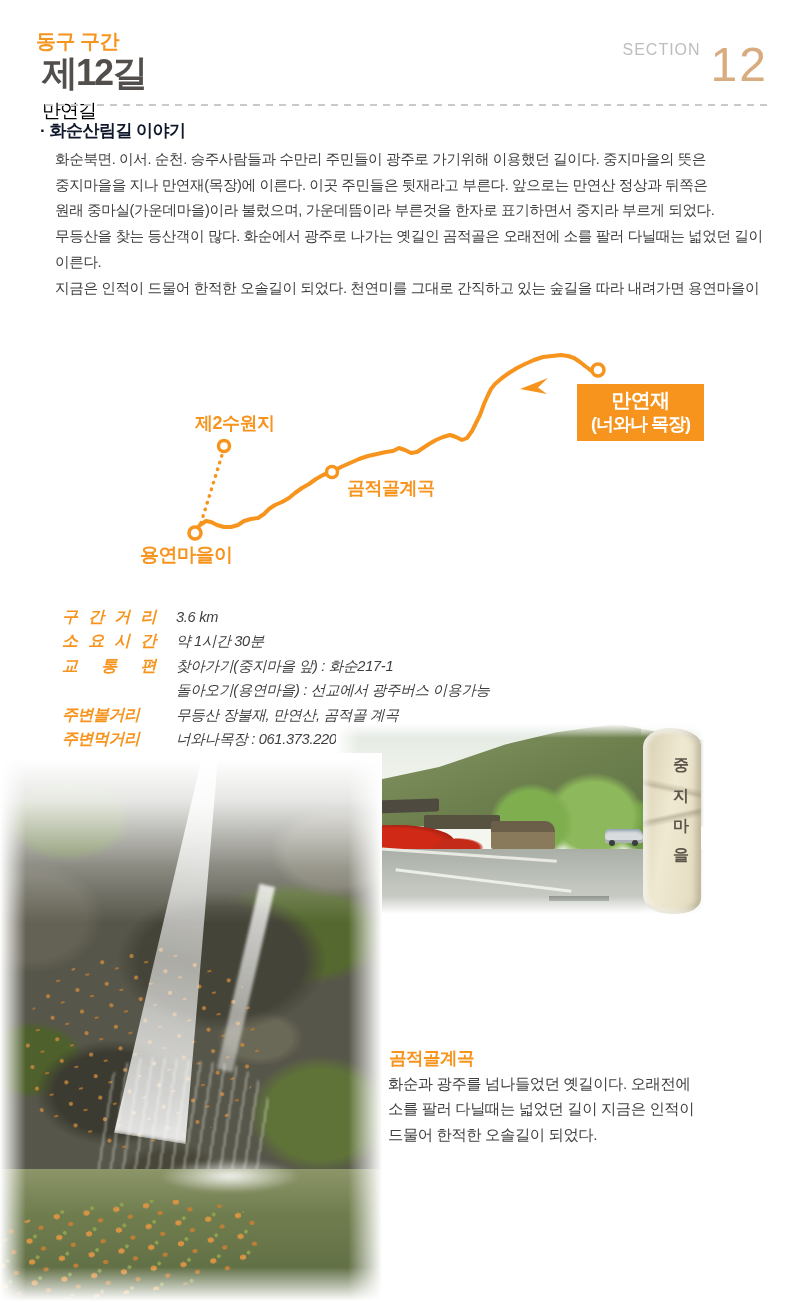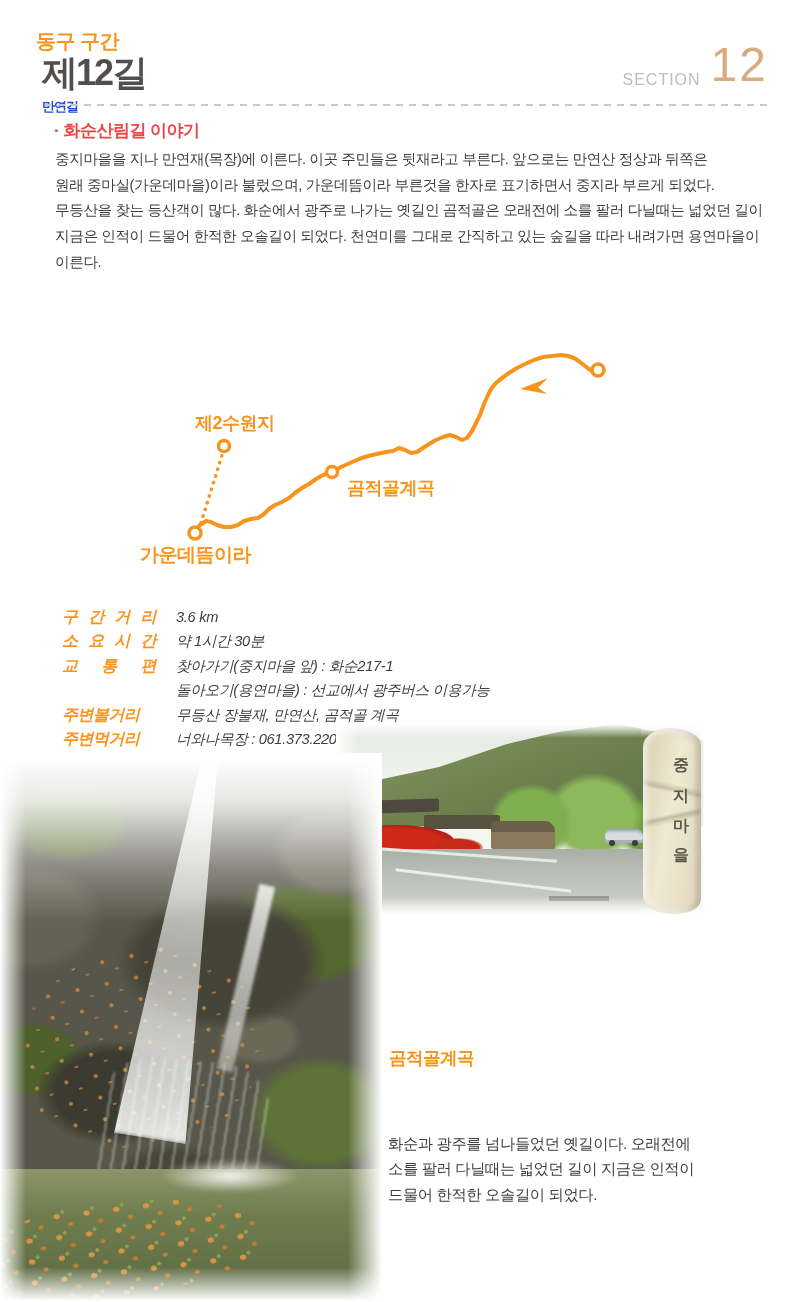--- a/index.html
+++ b/index.html
@@ -5,47 +5,47 @@
   html,body{margin:0;padding:0;background:#fff;}
   #page{
     position:relative;width:790px;height:1302px;background:#fff;overflow:hidden;
     font-family:"Liberation Sans","DejaVu Sans",sans-serif;
     margin-top:23px;
   }
   
   .district{position:absolute;left:36px;top:5px;font-size:20px;font-weight:700;color:#F7941D;letter-spacing:-0.5px;}
   .title-row{position:absolute;left:34px;top:26px;display:flex;align-items:baseline;flex-direction:column;}
   .title-main{font-size:36px;font-weight:600;color:#524E4B;letter-spacing:-2px;}
-  .title-sub{font-size:13px;font-weight:700;color:#1d4ed8;margin-left:8px;letter-spacing:-1px;}
-  .section-row{position:absolute;right:22px;top:18px;display:flex;align-items:flex-end;gap:10px;}
+  .title-sub{font-size:19px;font-weight:400;color:#000000;margin-left:8px;letter-spacing:-1px;}
+  .section-row{position:absolute;right:22px;top:18px;display:flex;align-items:flex-start;gap:10px;}
   .section-label{font-size:16px;color:#BDBDBD;letter-spacing:1px;}
   .section-number{font-size:48px;color:#D9AC7F;line-height:1;font-weight:400;letter-spacing:2px;}
   .divider{position:absolute;left:45px;top:81px;width:722px;height:2px;
     background:repeating-linear-gradient(to right,#C9C9C9 0 7px,transparent 7px 13px);}
   
-  .story-heading{position:absolute;left:54px;top:96px;font-size:17px;font-weight:700;color:#ef4444;letter-spacing:-0.5px;}
+  .story-heading{position:absolute;left:40px;top:96px;font-size:17px;font-weight:700;color:#0f172a;letter-spacing:-0.5px;}
   .story-body{position:absolute;left:55px;top:124px;width:720px;font-size:14.6px;line-height:25.7px;color:#3E3E3E;letter-spacing:-0.4px;}
   
   .map-svg{position:absolute;left:0;top:0;pointer-events:none;}
   .map-label{position:absolute;color:#F7941D;font-weight:700;letter-spacing:-0.5px;text-align:center;}
   .lbl-reservoir{left:195px;top:388px;font-size:18px;}
   .lbl-valley{left:347px;top:453px;font-size:18px;}
   .lbl-pavilion{left:140px;top:519px;font-size:19px;}
   .map-badge{position:absolute;left:577px;top:361px;width:127px;background:#F7941D;color:#fff;
     text-align:center;padding:4px 0 5px 0;line-height:1.25;}
   .map-badge .b1{font-size:20px;font-weight:600;letter-spacing:-0.5px;}
   .map-badge .b2{font-size:18px;font-weight:600;letter-spacing:-1px;}
   
   .info{position:absolute;left:62px;top:582px;}
   .info-row{display:flex;line-height:24.4px;font-style:italic;}
   .info-label{width:94px;font-size:16px;font-weight:700;color:#F7941D;text-align:justify;text-align-last:justify;margin-right:20px;letter-spacing:-0.5px;flex:none;}
   .info-value{font-size:14.6px;color:#3E3E3E;letter-spacing:-0.3px;}
   
   .callout-heading{position:absolute;left:389px;top:1023px;font-size:17.5px;font-weight:700;color:#F7941D;letter-spacing:-0.5px;}
-  .callout-body{position:absolute;left:388px;top:1108px;width:360px;font-size:15.3px;line-height:25.3px;color:#3E3E3E;letter-spacing:-0.4px;}
+  .callout-body{position:absolute;left:388px;top:1048px;width:360px;font-size:15.3px;line-height:25.3px;color:#3E3E3E;letter-spacing:-0.4px;}
   
   .photo{position:absolute;overflow:hidden;}
   .feather{position:absolute;inset:0;pointer-events:none;}
   
   .wf{left:0;top:730px;width:382px;height:548px;}
   .wf-base{position:absolute;inset:0;background-color:#57564a;
     background-image:
       radial-gradient(150px 100px at 58% 38%,#454438 0 55%,transparent 70%),
       radial-gradient(120px 80px at 30% 62%,#3c3b31 0 50%,transparent 66%),
       radial-gradient(100px 70px at 88% 18%,#6e6c5c 0 50%,transparent 66%),
@@ -151,39 +151,44 @@
     <span class="title-sub">만연길</span>
   </div>
   <div class="section-row">
     <span class="section-label">SECTION</span>
     <span class="section-number">12</span>
   </div>
   <div class="divider"></div>
 
   <div class="story-heading">· 화순산림길 이야기</div>
   <div class="story-body">
+    <div>화순북면. 이서. 순천. 승주사람들과 수만리 주민들이 광주로 가기위해 이용했던 길이다. 중지마을의 뜻은</div>
     <div>중지마을을 지나  만연재(목장)에 이른다. 이곳 주민들은 뒷재라고 부른다. 앞으로는 만연산 정상과 뒤쪽은</div>
     <div>원래 중마실(가운데마을)이라 불렀으며, 가운데뜸이라 부른것을 한자로 표기하면서 중지라 부르게 되었다.</div>
     <div>무등산을 찾는 등산객이 많다. 화순에서 광주로 나가는 옛길인 곰적골은 오래전에 소를 팔러 다닐때는 넓었던 길이</div>
+    <div>이른다.</div>
     <div>지금은 인적이 드물어 한적한 오솔길이 되었다.  천연미를 그대로 간직하고 있는 숲길을 따라 내려가면 용연마을이</div>
-    <div>이른다.</div>
   </div>
 
   <svg class="map-svg" style="left:130px;top:320px;" width="500" height="220" viewBox="130 320 500 220">
     <path fill="none" stroke="#F7941D" stroke-width="4" stroke-linecap="round" stroke-linejoin="round" d="M195,508 L200,502 206,498 211,499 217,502 224,504 231,504 238,502 244,498 251,496 258,495 264,491 269,486 275,482 282,479 289,475 295,470 302,465 309,461 316,456 323,452 332,449 341,444 350,440 359,436 368,433 377,431 386,429 393,428 399,425 405,427 411,430 417,429 423,425 429,421 436,417 443,414 450,412 456,414 462,417 467,415 472,408 476,400 480,392 484,381 488,372 491,366 495,361 502,355 509,350 517,345 525,341 534,337 543,334 552,333 561,332 568,333 574,335 580,339 585,343 589,346 592,348"></path>
     <path fill="none" stroke="#F7941D" stroke-width="3.4" stroke-linecap="round" stroke-dasharray="0.5 6.5" d="M201,500 L222,432"></path>
     <circle cx="195" cy="510" r="6" fill="#fff" stroke="#F7941D" stroke-width="3.5"></circle>
     <circle cx="224" cy="423" r="5.5" fill="#fff" stroke="#F7941D" stroke-width="3.5"></circle>
     <circle cx="332" cy="449" r="5.5" fill="#fff" stroke="#F7941D" stroke-width="3.5"></circle>
     <circle cx="598" cy="347" r="6" fill="#fff" stroke="#F7941D" stroke-width="3.5"></circle>
     <path fill="#F7941D" d="M520,366 L548,355 L538,364.5 L547,371 Z"></path>
   </svg>
   <span class="map-label lbl-reservoir">제2수원지</span>
   <span class="map-label lbl-valley">곰적골계곡</span>
-  <span class="map-label lbl-pavilion">가운데뜸이라</span>
+  <span class="map-label lbl-pavilion">용연마을이</span>
+  <div class="map-badge">
+    <div class="b1">만연재</div>
+    <div class="b2">(너와나 목장)</div>
+  </div>
 
   <div class="info">
     <div class="info-row">
       <span class="info-label">구 간 거 리</span>
       <span class="info-value">3.6 km</span>
     </div>
     <div class="info-row">
       <span class="info-label">소 요 시 간</span>
       <span class="info-value">약 1시간 30분</span>
     </div>

